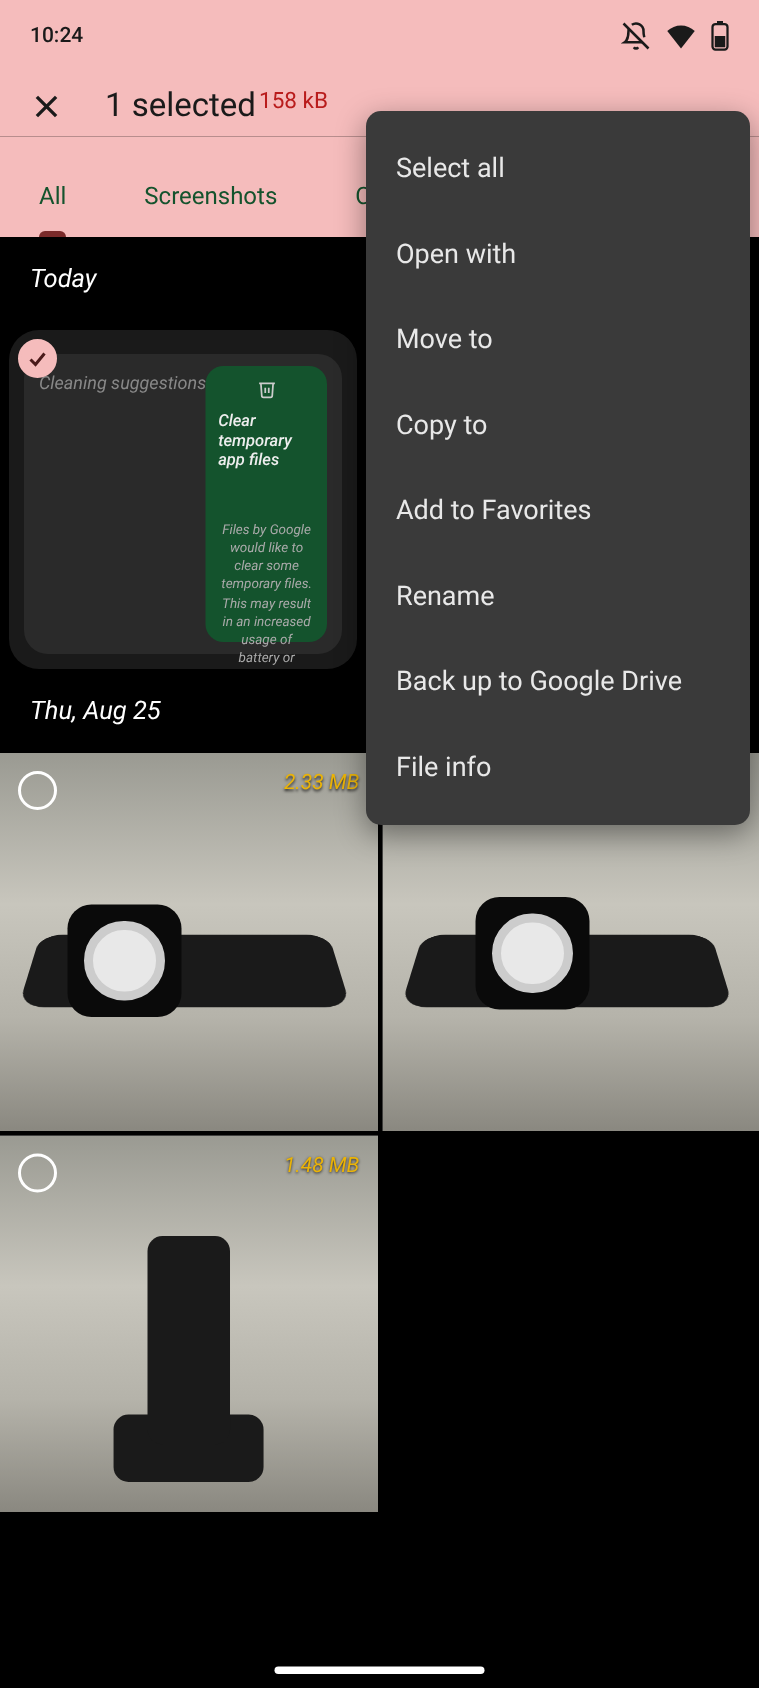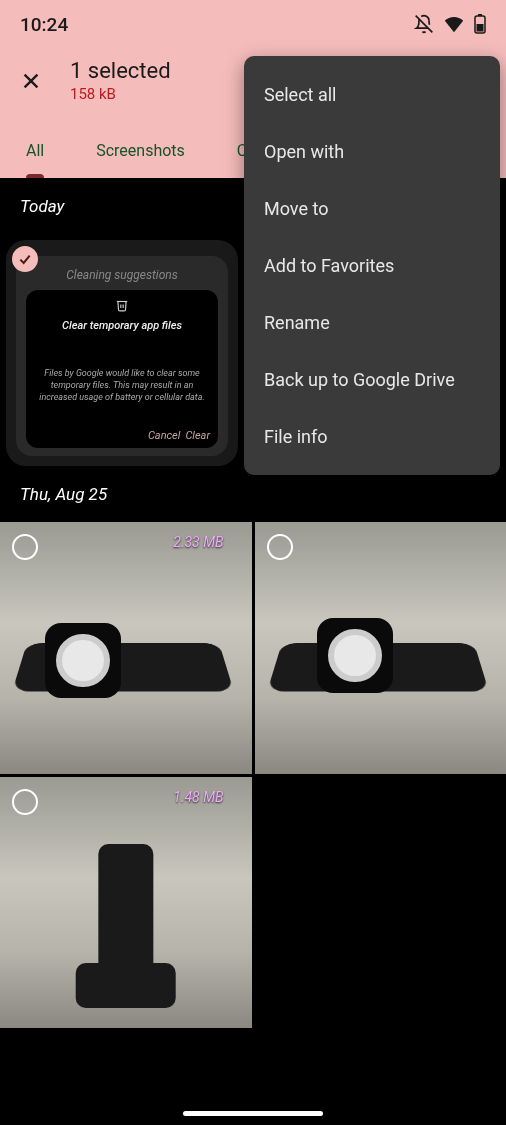--- a/index.html
+++ b/index.html
@@ -12,37 +12,37 @@
       position: relative;
     }
     .status-bar {
       height: 48px;
       background: #f5bcbc;
       display: flex;
       align-items: center;
       justify-content: space-between;
       padding: 0 20px;
       color: #1a1a1a;
-      font-size: 19px;
+      font-size: 14px;
       font-weight: 500;
     }
     .status-icons {
       display: flex;
       align-items: center;
       gap: 10px;
     }
     .header {
       background: #f5bcbc;
       padding: 10px 20px 8px;
       display: flex;
       align-items: center;
       gap: 28px;
     }
     .close-icon { width: 22px; height: 22px; cursor: pointer; color: #1a1a1a; }
-    .header-text { display: flex; flex-direction: column; gap: 2px; }
+    .header-text { display: flex; gap: 2px; }
     .selected-count { font-size: 22px; color: #1a1a1a; font-weight: 400; }
     .selected-size { font-size: 15px; color: #b91c1c; }
     .tabs {
       background: #f5bcbc;
       display: flex;
       padding: 18px 0 0 0;
       gap: 0;
     }
     .tab {
       padding: 12px 26px 18px;
@@ -84,24 +84,24 @@
       width: 232px;
       height: 226px;
       border-radius: 20px;
       margin: 6px;
       position: relative;
     }
     .thumb-dialog-inner{
       position:absolute; inset:16px 10px 10px 10px;
       background:#2a2a2a; border-radius:16px;
       padding: 8px 10px;
-      display:flex; flex-direction:column;
+      display:flex; 
     }
     .dlg-title-bar{ text-align:center; color:#888; font-size:12px; padding:4px 0 8px; }
-    .dlg-card{ background:#000000; border-radius:12px; padding:8px 8px 6px; flex:1; display:flex; flex-direction:column; align-items:center; }
+    .dlg-card{ background:#14532d; border-radius:12px; padding:8px 8px 6px; flex:1; display:flex; flex-direction:column; align-items:center; }
     .dlg-trash{ color:#ccc; font-size:14px; margin-bottom:4px;}
     .dlg-head{ color:#eee; font-size:11px; font-weight:500; margin-bottom:6px;}
     .dlg-body{ color:#aaa; font-size:9px; line-height:1.35; text-align:center; padding:0 2px;margin-top:29px;}
     .dlg-actions{ display:flex; justify-content:flex-end; gap:5px; width:100%; margin-top:auto; padding-top:8px; color:#c9a3a3; font-size:11px;}
     .check-badge {
       position: absolute;
       top: 12px;
       left: 12px;
       width: 26px;
       height: 26px;
@@ -113,22 +113,22 @@
       background: #f5bcbc;
       border-color: #f5bcbc;
       display: flex;
       align-items: center;
       justify-content: center;
     }
     .check-badge.selected svg { width: 16px; height: 16px; color: #4a1a1a; }
     .size-label {
       position: absolute;
       top: 12px;
-      right: 28px;
-      color: #f0abfc;
+      right: 12px;
+      color: #eab308;
       font-size: 14px;
       text-shadow: 0 1px 2px rgba(0,0,0,0.8);
       z-index: 2;
     }
     .photo-bg {
       width: 100%; height: 100%;
       background: linear-gradient(to bottom, #9a9a92 0%, #c8c6bd 40%, #b5b3aa 70%, #8a8880 100%);
       position: relative;
     }
     .charger-pad {
@@ -150,21 +150,21 @@
       display:flex; align-items:center; justify-content:center;
     }
     .puck::after{ content:''; width:55%; height:55%; border-radius:50%; background:#e8e8e8; border:6px solid #ccc;}
     .phone-stand{
       position:absolute; bottom:18%; left:50%; transform:translateX(-50%);
       width:22%; height:55%; background:#1a1a1a; border-radius:10px;
     }
     .stand-base{ position:absolute; bottom:8%; left:50%; transform:translateX(-50%); width:40%; height:18%; background:#1a1a1a; border-radius:10px;}
     .menu {
       position: absolute;
-      top: 56px;
+      top: 74px;
       right: 6px;
       width: 256px;
       background: #3a3a3a;
       border-radius: 10px;
       padding: 10px 0;
       box-shadow: 0 6px 20px rgba(0,0,0,0.4);
       z-index: 100;
     }
     .menu-item {
       padding: 18px 20px;
@@ -284,20 +284,21 @@
         <div class="phone-stand"></div>
       </div>
     </div>
   </div>
 </div>
 
 <div class="menu">
   <div class="menu-item">Select all</div>
   <div class="menu-item">Open with</div>
   <div class="menu-item">Move to</div>
+  <div class="menu-item">Copy to</div>
   <div class="menu-item">Add to Favorites</div>
   <div class="menu-item">Rename</div>
   <div class="menu-item">Back up to Google Drive</div>
   <div class="menu-item">File info</div>
 </div>
 
 <div class="nav-bar">
   <div class="nav-handle"></div>
 </div>
 

